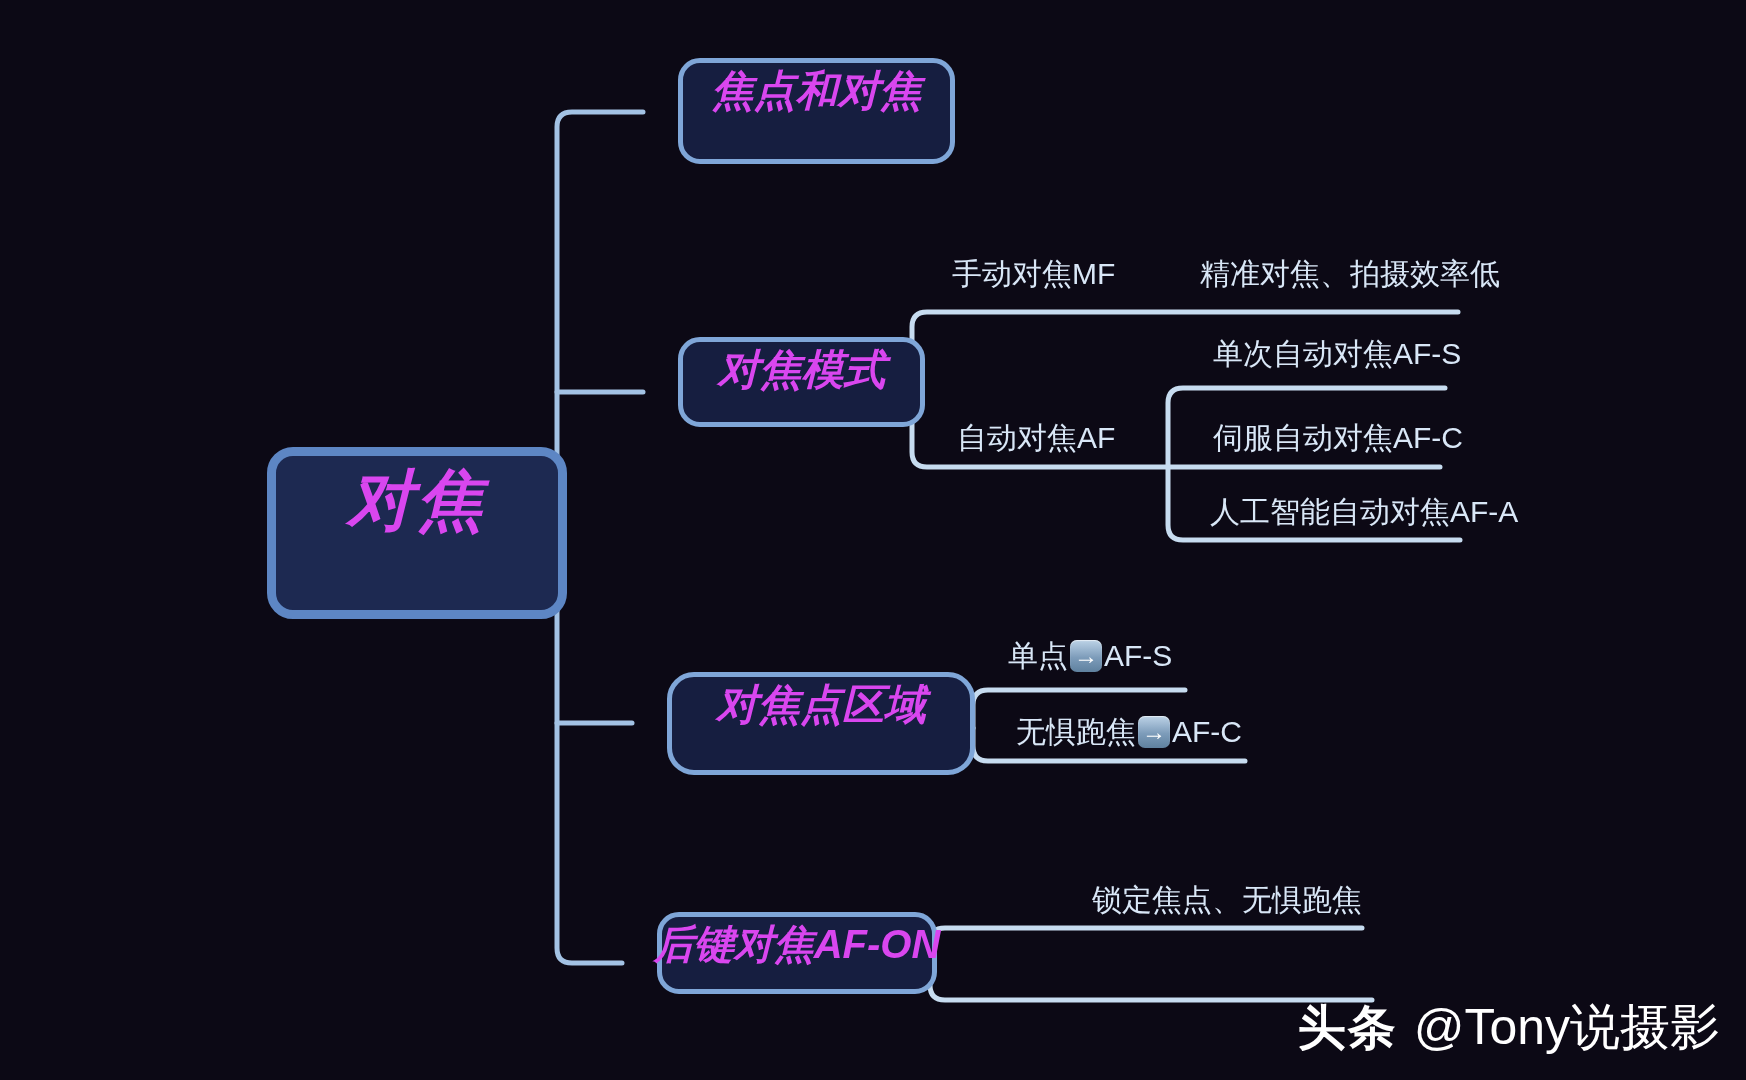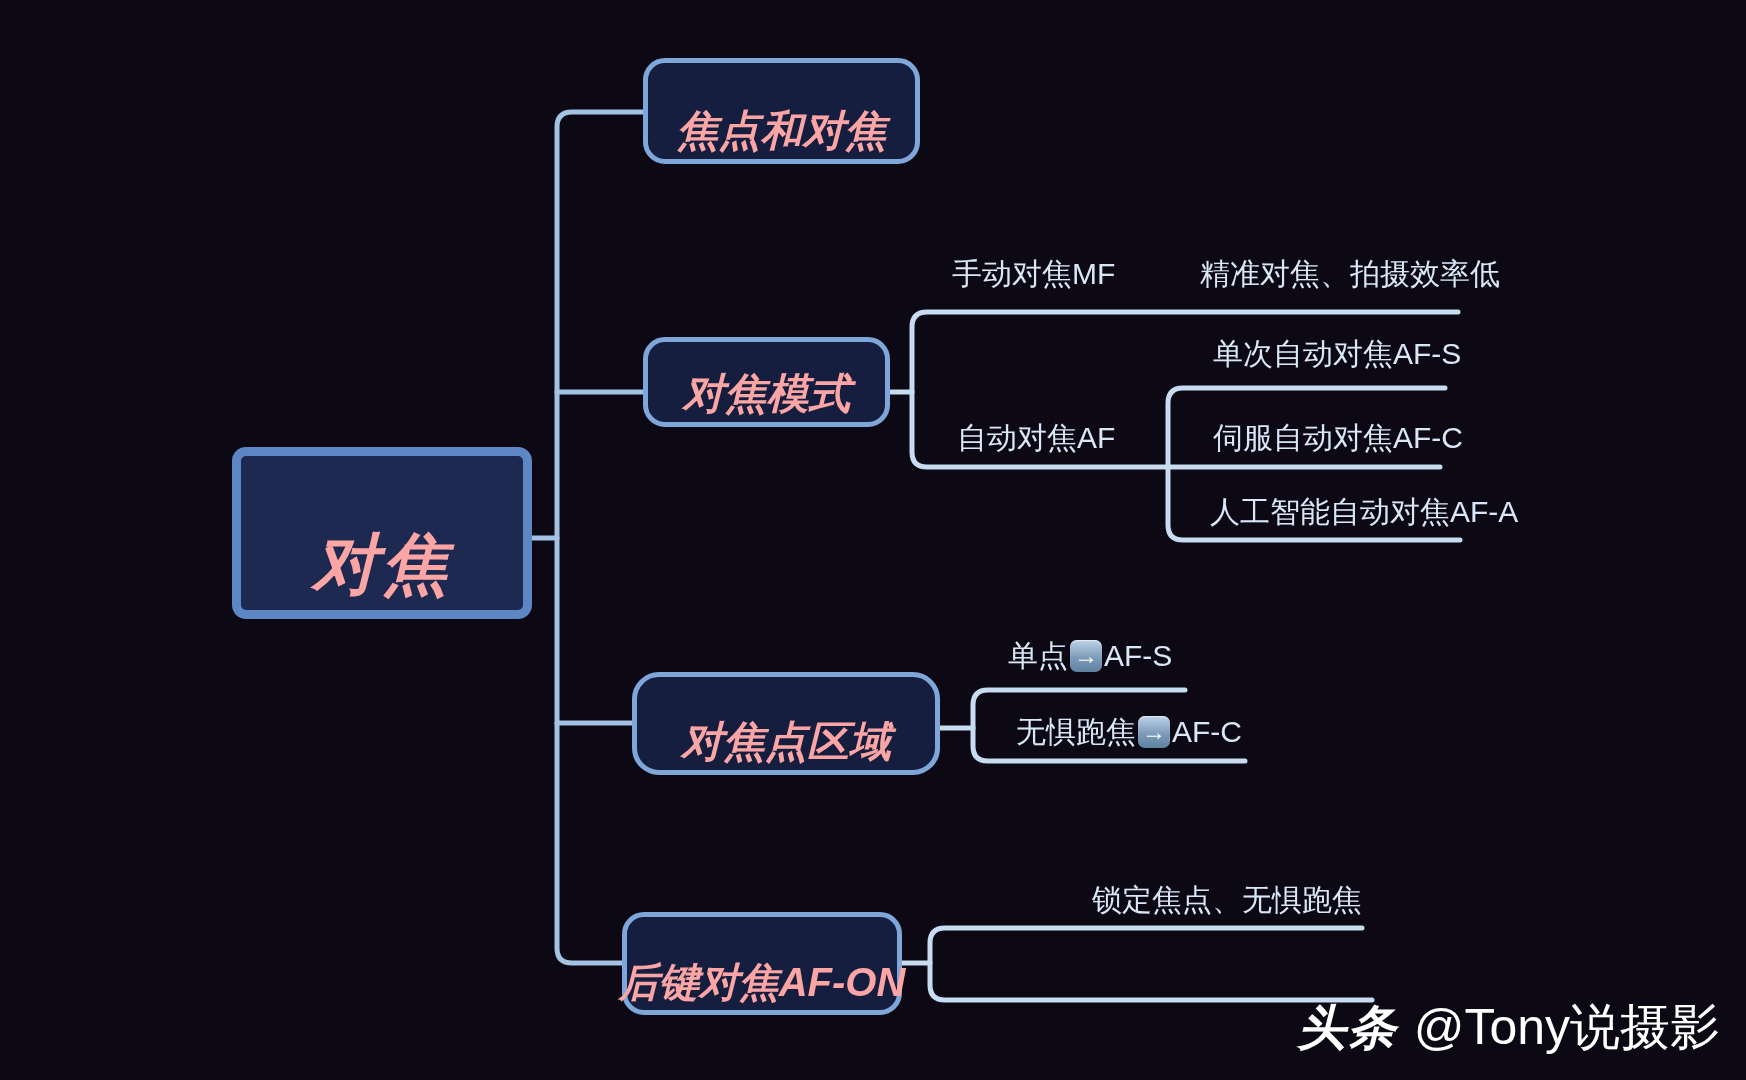--- a/index.html
+++ b/index.html
@@ -3,52 +3,53 @@
 <meta charset="utf-8">
 <style>
   html,body{margin:0;padding:0;background:#0c0915;}
   #canvas{
     position:relative;width:1746px;height:1080px;background:#0c0915;overflow:hidden;
     font-family:"Liberation Sans","DejaVu Sans",sans-serif;
   }
   svg.lines{position:absolute;left:0;top:0;width:1746px;height:1080px;}
 
   .node{
-    position:absolute;display:flex;align-items:flex-end;justify-content:center;
+    position:absolute;display:flex;align-items:flex-start;justify-content:center;
     background:#161e40;border:5px solid #7fa6d8;border-radius:22px;
-    color:#fca5a5;font-weight:bold;font-style:italic;white-space:nowrap;
+    color:#d946ef;font-weight:bold;font-style:italic;white-space:nowrap;
     box-sizing:border-box;
+    margin-left:35px;
   }
   .node-root{
     left:232px;top:447px;width:300px;height:172px;
-    border:9px solid #5d86c4;border-radius:14px;background:#1d2951;
+    border:9px solid #5d86c4;border-radius:26px;background:#1d2951;
     font-size:66px;letter-spacing:4px;
   }
   .node-b1{left:643px;top:58px;width:277px;height:106px;font-size:42px;}
   .node-b2{left:643px;top:337px;width:247px;height:90px;font-size:42px;}
   .node-b3{left:632px;top:672px;width:308px;height:103px;font-size:42px;border-radius:27px;}
-  .node-b4{left:622px;top:912px;width:280px;height:103px;font-size:40px;}
+  .node-b4{left:622px;top:912px;width:280px;height:82px;font-size:40px;}
 
   .lbl{
     position:absolute;color:#d9e7f7;font-size:30px;line-height:36px;
     white-space:nowrap;display:flex;align-items:center;
   }
   .chip{
     display:inline-flex;align-items:center;justify-content:center;
     width:32px;height:32px;margin:0 2px;border-radius:7px;
     background:linear-gradient(180deg,#bdd3e7 0%,#7d9cba 55%,#5f819f 100%);
     box-shadow:inset 0 1px 1px rgba(255,255,255,.6);
   }
   .chip span{color:#ffffff;font-size:24px;font-weight:bold;line-height:1;font-style:normal;}
 
   .watermark{
     position:absolute;right:26px;top:994px;display:flex;align-items:baseline;gap:16px;
     color:#ffffff;white-space:nowrap;
   }
-  .watermark .brand{font-size:48px;font-weight:900;letter-spacing:2px;font-style:italic;}
+  .watermark .brand{font-size:48px;font-weight:900;letter-spacing:2px;}
   .watermark .handle{font-size:50px;font-weight:400;}
 </style>
 </head>
 <body>
 
 <div id="canvas">
 
   <svg class="lines" viewBox="0 0 1746 1080" fill="none">
 
     <g stroke="#a3c2e4" stroke-width="5" stroke-linecap="round">

